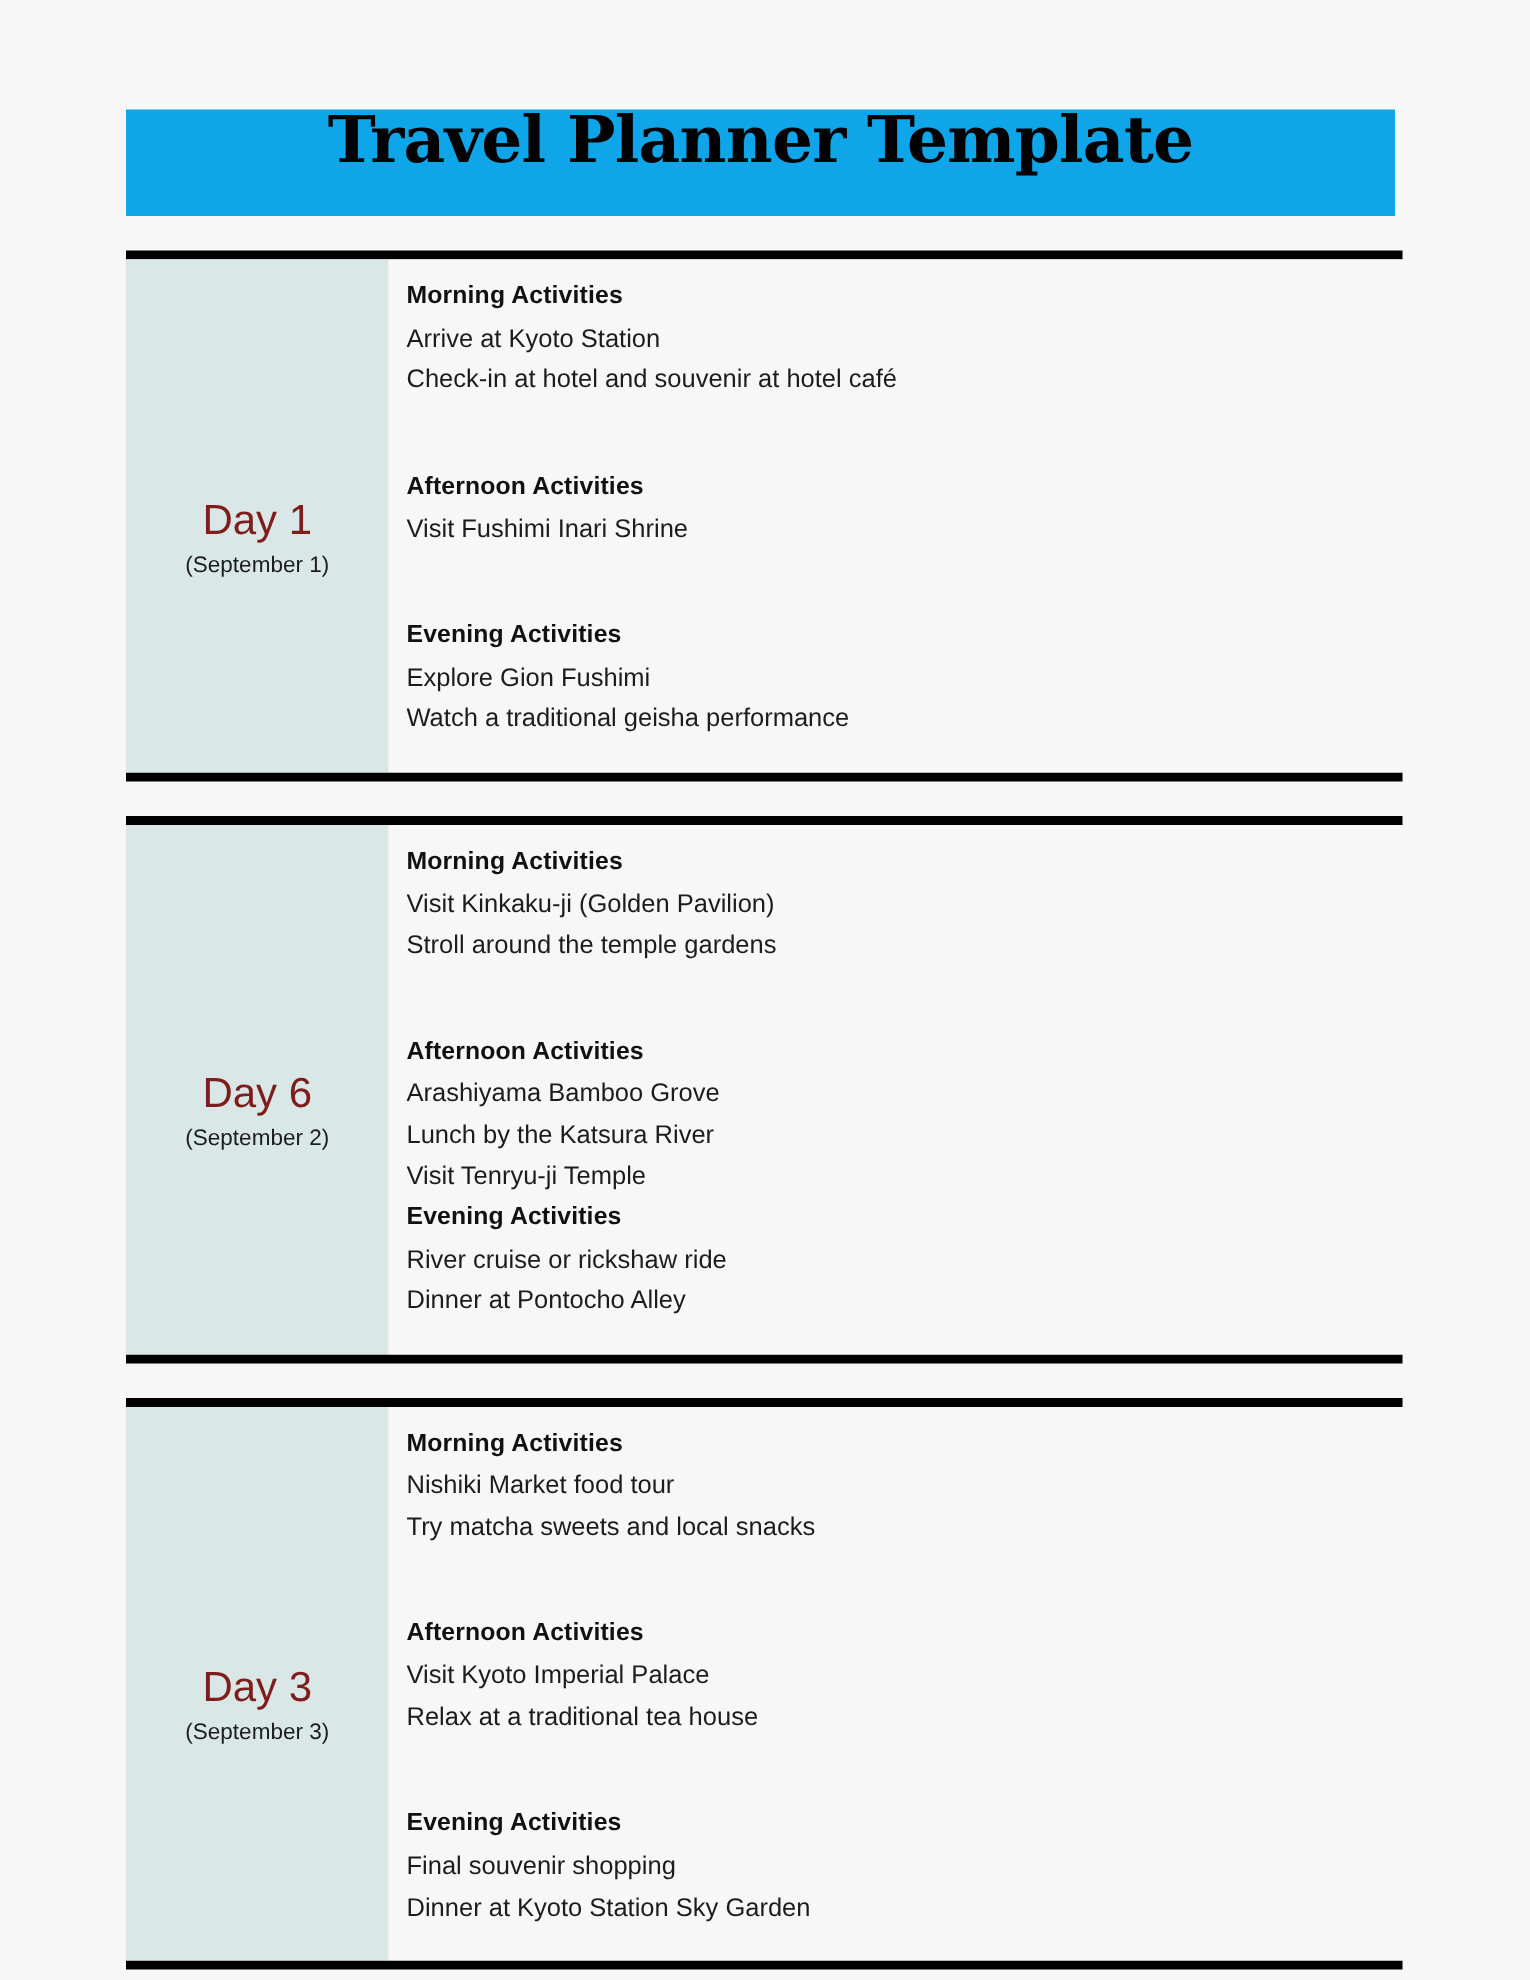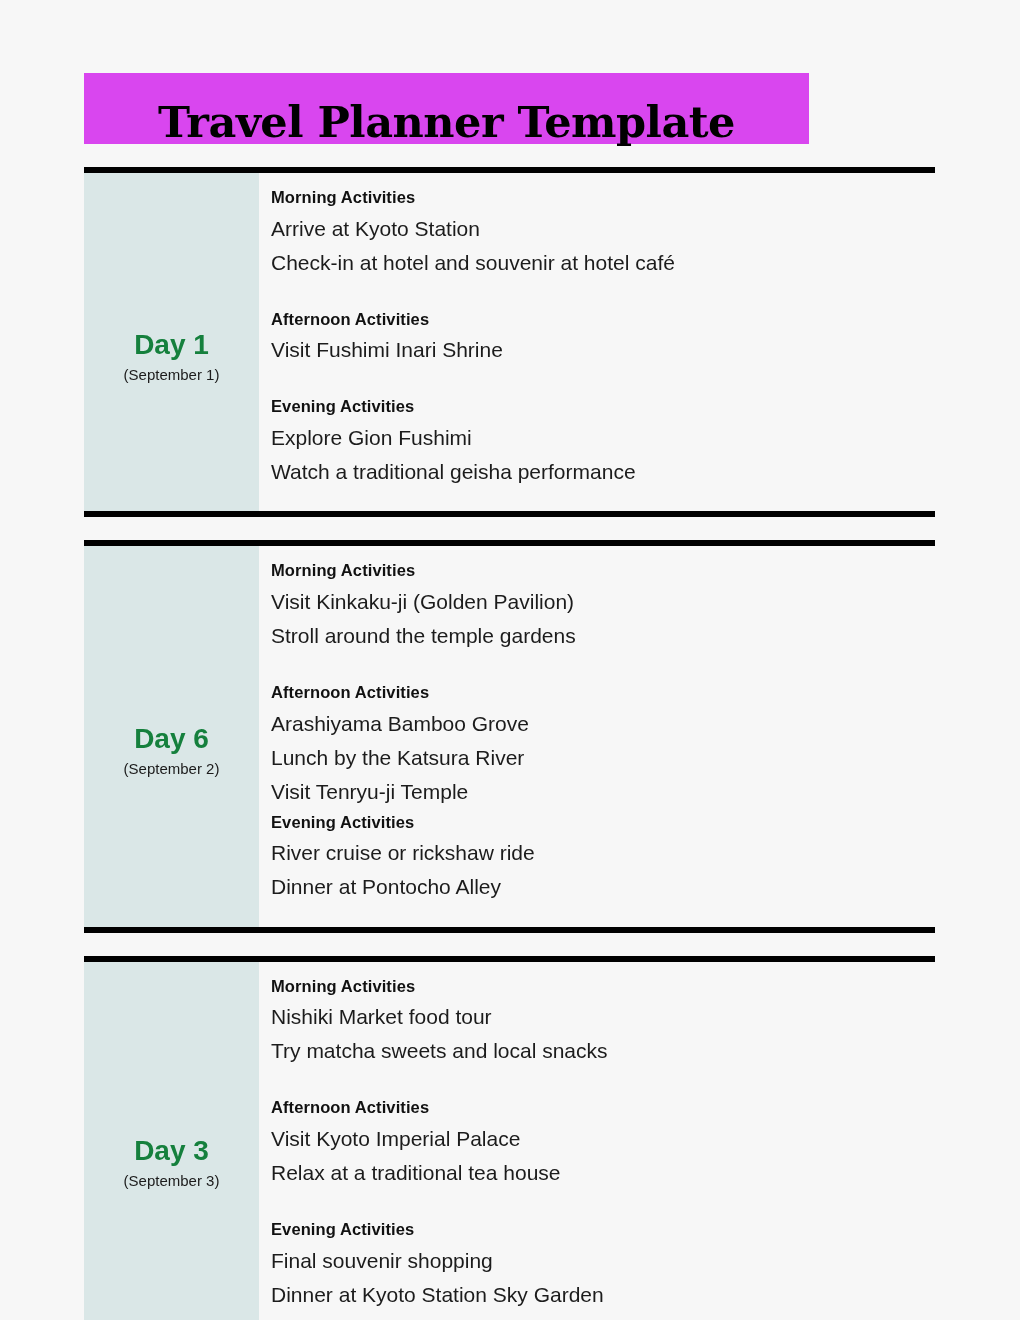--- a/index.html
+++ b/index.html
@@ -19,25 +19,25 @@
     width: 1020px;
     height: 1320px;
     box-sizing: border-box;
   }
 
   
   .title-band {
     position: absolute;
     left: 84px;
     top: 73px;
-    width: 725px;
+    width: 846px;
     height: 71px;
-    background: #d946ef;
+    background: #0ea5e9;
     display: flex;
-    align-items: flex-end;
+    align-items: flex-start;
     justify-content: center;
   }
   .title-text {
     font-family: "DejaVu Serif", serif;
     font-weight: bold;
     font-size: 43px;
     letter-spacing: -0.5px;
     color: #000000;
     line-height: 1;
     white-space: nowrap;
@@ -77,55 +77,55 @@
     flex: 0 0 175px;
     background: #dae7e7;
     display: flex;
     flex-direction: column;
     align-items: center;
     justify-content: center;
     padding: 0;
   }
   .day-name {
     font-size: 28px;
-    color: #15803d;
+    color: #7f1d1d;
     line-height: 1.25;
-    font-weight: bold;
+    font-weight: normal;
     margin-top: 28px;
   }
   .day-date {
     font-size: 15px;
     color: #1c1c1c;
     line-height: 1.4;
     margin-top: 2px;
   }
 
   .activities-cell {
     flex: 1 1 auto;
     background: #f7f7f7;
     padding: 11px 0 22px 12px;
     box-sizing: border-box;
   }
 
   .section + .section {
-    margin-top: 26px;
+    margin-top: 44px;
   }
   .section.tight + .section.tight {
     margin-top: 0;
   }
 
   .section-title {
     font-size: 16.5px;
     font-weight: bold;
     color: #111111;
     line-height: 1.68;
     letter-spacing: 0.1px;
   }
   .activity-line {
-    font-size: 21px;
+    font-size: 17px;
     color: #1c1c1c;
     line-height: 1.62;
     font-weight: normal;
   }
 </style>
 </head>
 <body>
 
 <div class="page">
 

